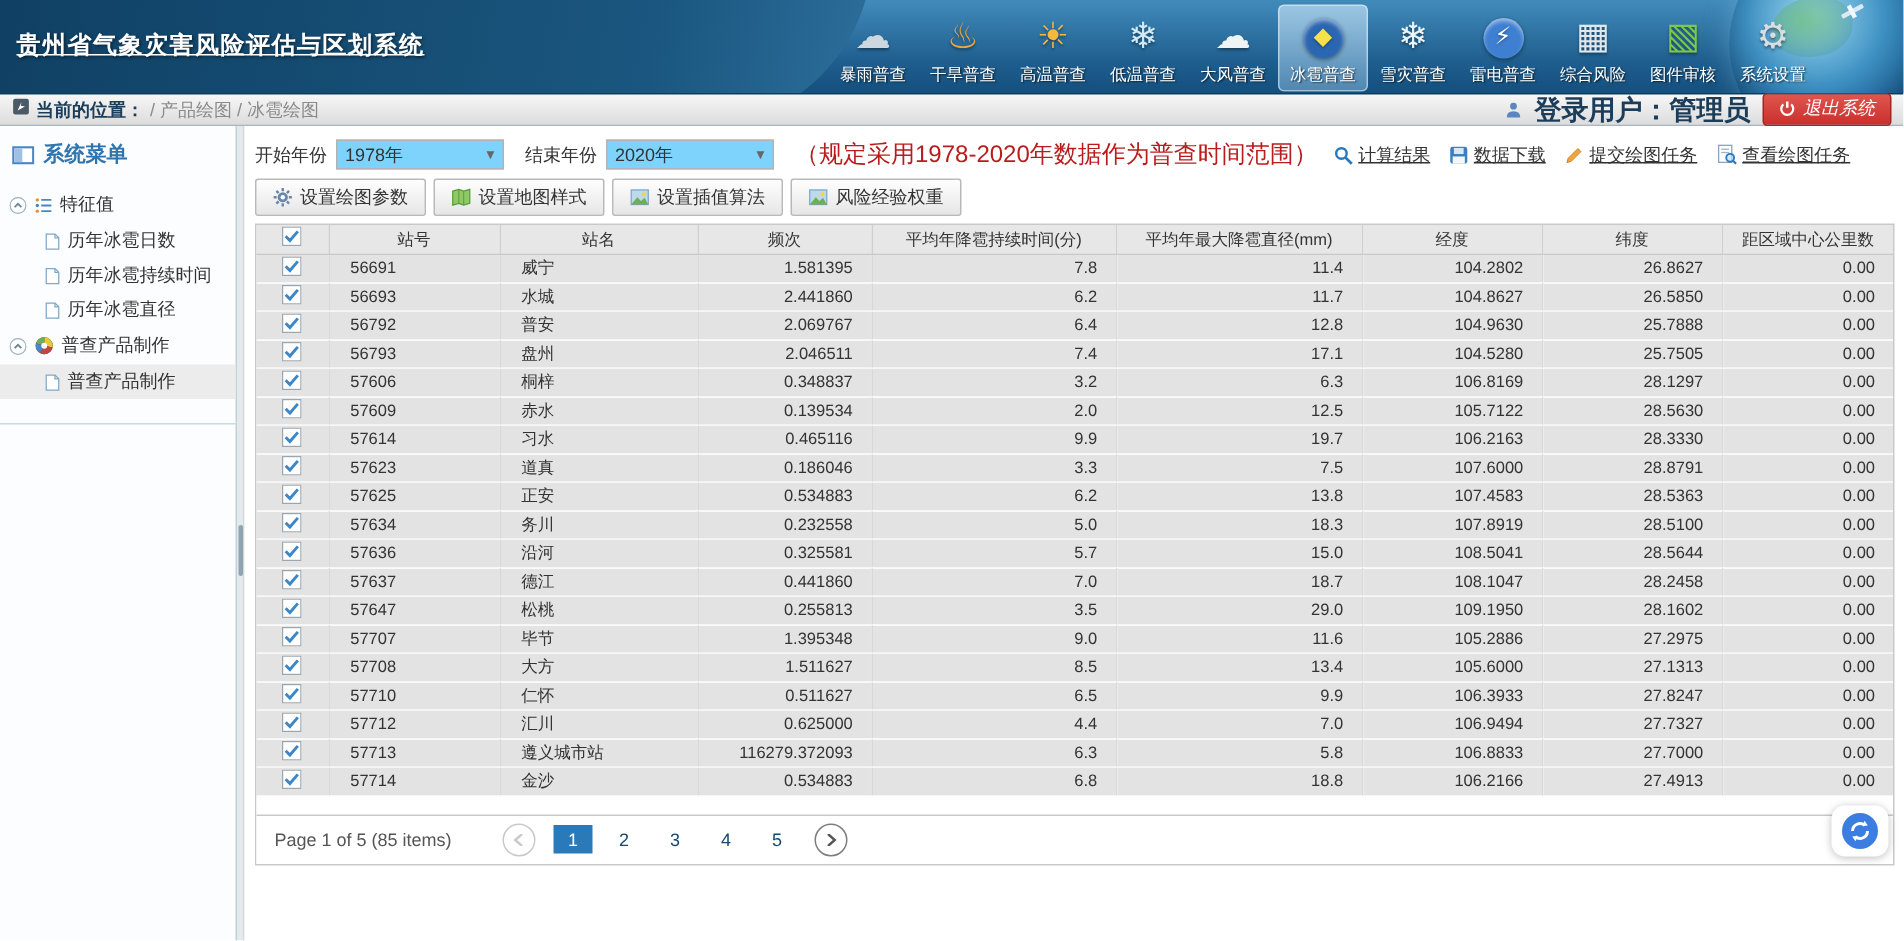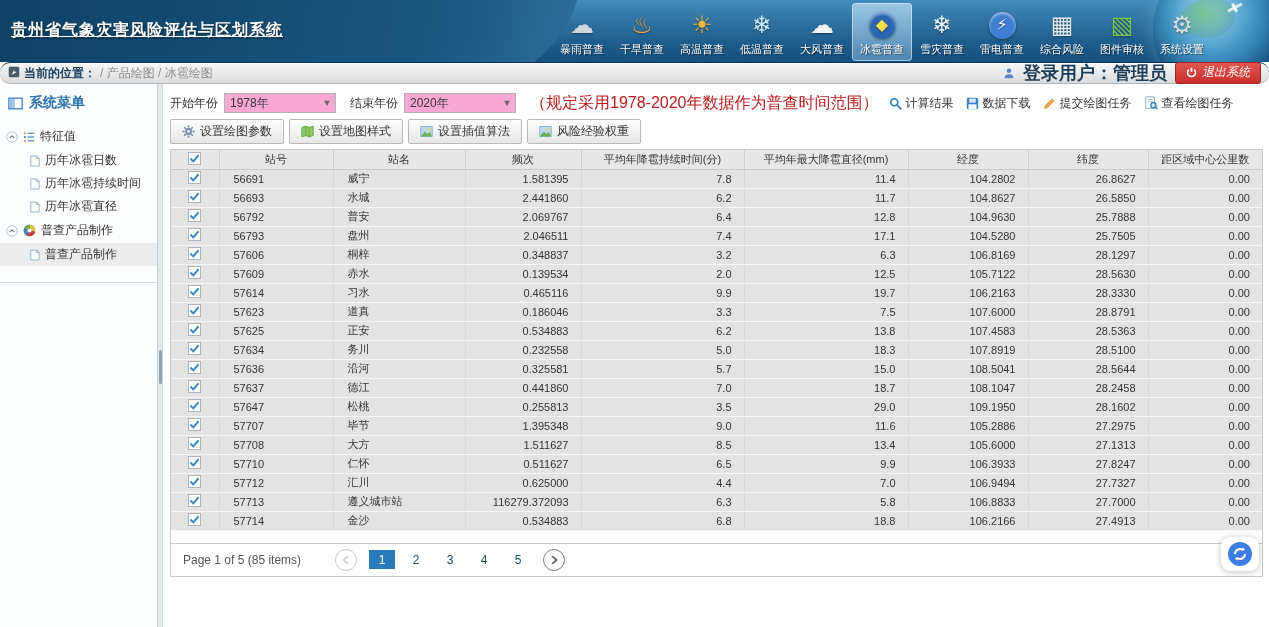--- a/index.html
+++ b/index.html
@@ -29,21 +29,21 @@
   .nav-item.selected { background:linear-gradient(rgba(205,232,250,.65),rgba(150,200,235,.45));
     box-shadow:inset 0 0 0 1px rgba(230,245,255,.55); }
   .nav-glyph { height:30px; display:flex; align-items:center; justify-content:center;
     font-size:24px; line-height:30px; text-shadow:0 1px 2px rgba(0,0,0,.4); }
   .nav-glyph .circ { width:27px; height:27px; border-radius:50%; display:flex; align-items:center;
     justify-content:center; font-size:16px; box-shadow:inset 0 2px 3px rgba(255,255,255,.5),0 1px 3px rgba(0,0,0,.4); }
   .nav-label { color:#fff; font-size:11px; margin-top:2px; text-shadow:1px 1px 1px rgba(0,0,0,.6); white-space:nowrap; }
 
   
   .crumbbar { height:22px; background:linear-gradient(#f7f7f7,#dcdcdc); border-top:1px solid #0f3c5c;
-    border-bottom:1px solid #a9b6be; display:flex; align-items:center; padding:0 8px;border-radius:10px; }
+    border-bottom:1px solid #a9b6be; display:flex; align-items:center; padding:0 8px; }
   .loc-label { font-size:12px; font-weight:bold; color:#1c3d5a; margin:0 4px; }
   .crumb-path { font-size:12px; color:#8a8a8a; }
   .crumb-right { margin-left:auto; display:flex; align-items:center; gap:8px; }
   .user-label { font-size:18px; font-weight:bold; color:#1c3d5a; }
   .logout-btn { display:flex; align-items:center; gap:5px; background:linear-gradient(#e0554f,#c9302c);
     border:1px solid #a02622; border-radius:3px; color:#fff; font-size:12px; padding:1px 10px 2px; cursor:pointer;font-style:italic; }
 
   
   .content { display:flex; height:543px; }
   .sidebar { width:158px; background:#fbfdfe; border-right:1px solid #c3d2da; height:100%; }
@@ -54,27 +54,27 @@
   .tree-child { display:flex; align-items:center; gap:5px; padding:3px 6px 3px 30px; font-size:12px; color:#333; cursor:pointer; }
   .tree-child.selected { background:#ececec; }
   .gutter { width:5px; background:#e4e9ec; border-right:1px solid #cfd8dd; position:relative; }
   .gutter-handle { position:absolute; top:266px; left:1px; width:3px; height:34px; background:#8fa4b0; border-radius:2px; }
 
   .panel { flex:1; background:#fff; position:relative; padding:7px 6px 0 7px; }
 
   
   .filter-row { display:flex; align-items:center; font-size:12px; color:#333; height:24px; }
   .f-label { margin-right:6px; white-space:nowrap; }
-  .select { width:112px; height:20px; border:1px solid #b3b3b3; background:#f9a8d4; display:flex;
+  .select { width:112px; height:20px; border:1px solid #b3b3b3; background:#7dd3fc; display:flex;
     align-items:center; margin-right:14px; cursor:pointer; position:relative; }
   .select .val { flex:1; padding-left:5px; font-size:12px; color:#333; }
   .select .caret { width:16px; height:100%; display:flex; align-items:center; justify-content:center;
     color:#666; font-size:9px; }
   .note { color:#b91c1c; font-size:16px; margin-right:10px; white-space:nowrap; }
-  .action-link { display:flex; align-items:center; gap:4px; margin-right:12px; cursor:pointer; white-space:nowrap; }
+  .action-link { display:flex; align-items:center; gap:4px; margin-right:12px; cursor:pointer; white-space:nowrap;text-decoration:underline; }
 
   
   .toolbar { display:flex; margin-top:4px; }
   .tb-btn { display:flex; align-items:center; gap:5px; border:1px solid #b9b9b9; border-radius:2px;
     background:linear-gradient(#fefefe,#e6e6e6); font-size:12px; color:#333; padding:3px 11px;
     margin-right:5px; cursor:pointer; }
 
   
   .grid-box { margin-top:5px; border:1px solid #c9c9c9; }
   table { width:100%; border-collapse:collapse; table-layout:fixed; }

